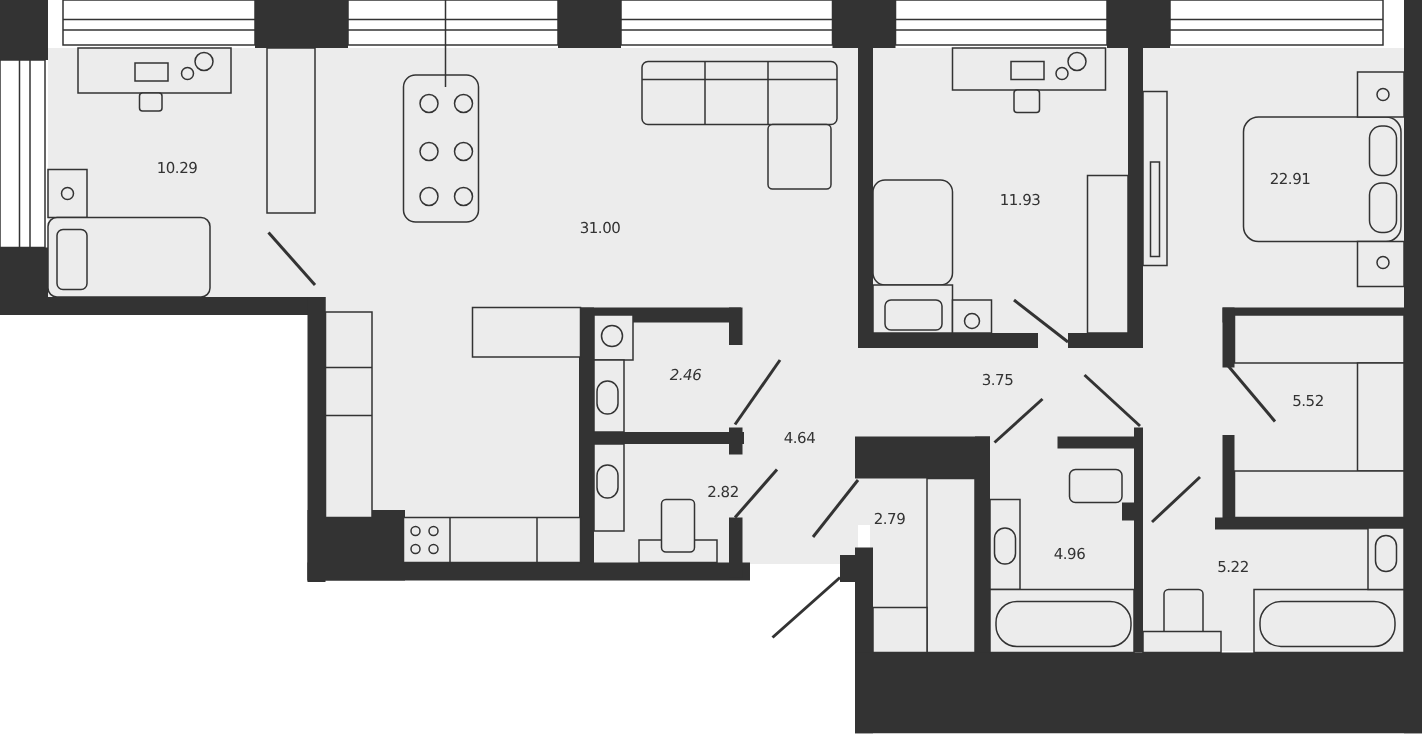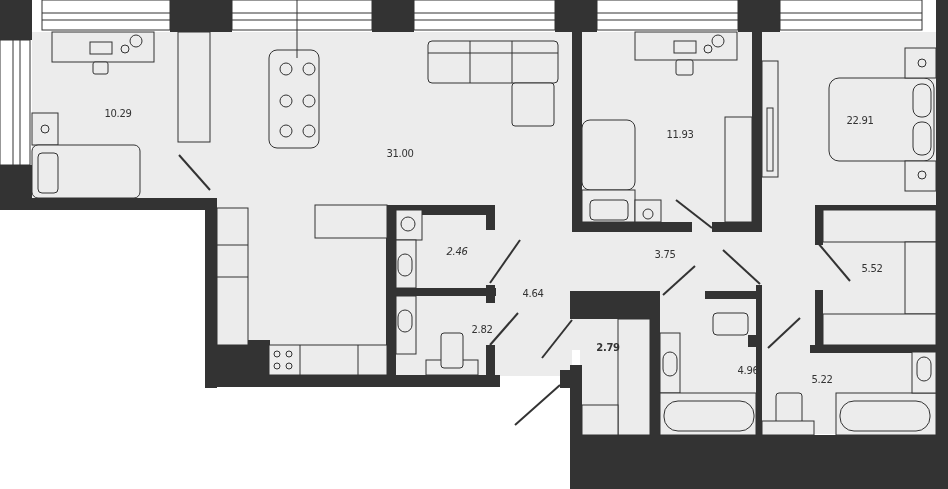--- a/index.html
+++ b/index.html
@@ -183,15 +183,15 @@
 
 <div class="label" style="left:118px;top:113px;">10.29</div>
 <div class="label" style="left:400px;top:153px;">31.00</div>
 <div class="label" style="left:680px;top:134px;">11.93</div>
 <div class="label" style="left:860px;top:120px;">22.91</div>
 <div class="label" style="left:457px;top:251px;font-style:italic;">2.46</div>
 <div class="label" style="left:625px;top:254px;margin-left:40px;">3.75</div>
 <div class="label" style="left:872px;top:268px;text-align:right;">5.52</div>
 <div class="label" style="left:533px;top:293px;">4.64</div>
 <div class="label" style="left:482px;top:313px;margin-top:16px;">2.82</div>
-<div class="label" style="left:608px;top:347px;font-weight:bold;">2.79</div>
-<div class="label" style="left:748px;top:370px;">4.96</div>
+<div class="label" style="left:593px;top:347px;">2.79</div>
+<div class="label" style="left:713px;top:370px;">4.96</div>
 <div class="label" style="left:822px;top:379px;">5.22</div>
 
 </body></html>

